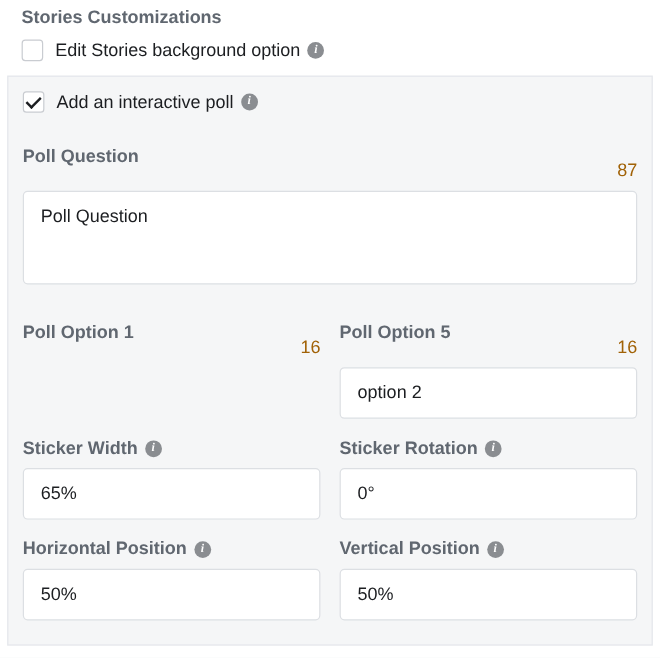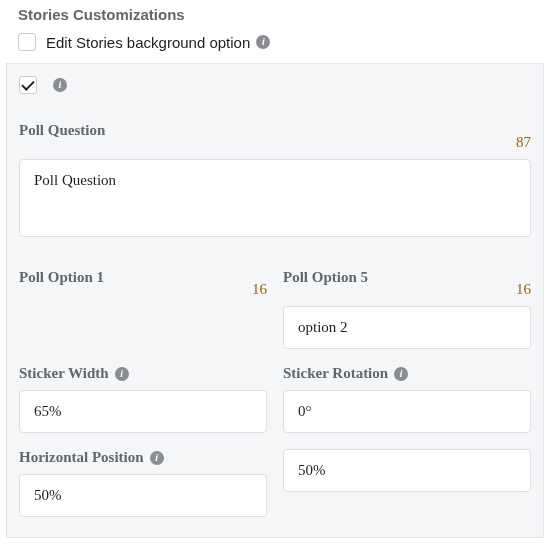--- a/index.html
+++ b/index.html
@@ -64,21 +64,21 @@
       line-height: 1;
     }
     .info-icon::before { content: "i"; }
     .panel {
       background: #f5f6f7;
       border: 1px solid #e4e6eb;
       border-radius: 0;
       margin: 0 6px;
       padding: 12px 12px 20px 12px;
     }
-    .field-group { margin-top: 10px; font-family: Liberation Serif, serif; }
+    .field-group { margin-top: 10px; }
     .field-label-row {
       display: flex;
       align-items: center;
       justify-content: space-between;
       margin-bottom: 8px;
     }
     .field-label {
       font-size: 15px;
       font-weight: 600;
       color: #606770;
@@ -118,20 +118,21 @@
 
   <div class="checkbox-row">
     <div class="checkbox"></div>
     <span class="checkbox-label">Edit Stories background option</span>
     <span class="info-icon"></span>
   </div>
 
   <div class="panel">
     <div class="checkbox-row">
       <div class="checkbox checked"></div>
+      <span class="checkbox-label">Add an interactive poll</span>
       <span class="info-icon"></span>
     </div>
 
     <div class="field-group">
       <div class="field-label-row">
         <span class="field-label">Poll Question</span>
         <span class="counter">87</span>
       </div>
       <textarea class="textarea" style="">Poll Question</textarea>
     </div>
@@ -177,18 +178,24 @@
       <div class="field-group">
         <div class="field-label-row">
           <span class="field-label">
             <span>Horizontal Position</span>
             <span class="info-icon"></span>
           </span>
         </div>
         <input class="input" value="50%" style="">
       </div>
       <div class="field-group">
+        <div class="field-label-row">
+          <span class="field-label">
+            <span>Vertical Position</span>
+            <span class="info-icon"></span>
+          </span>
+        </div>
         <input class="input" value="50%" style="">
       </div>
     </div>
 
   </div>
 </div>
 
 </body></html>

